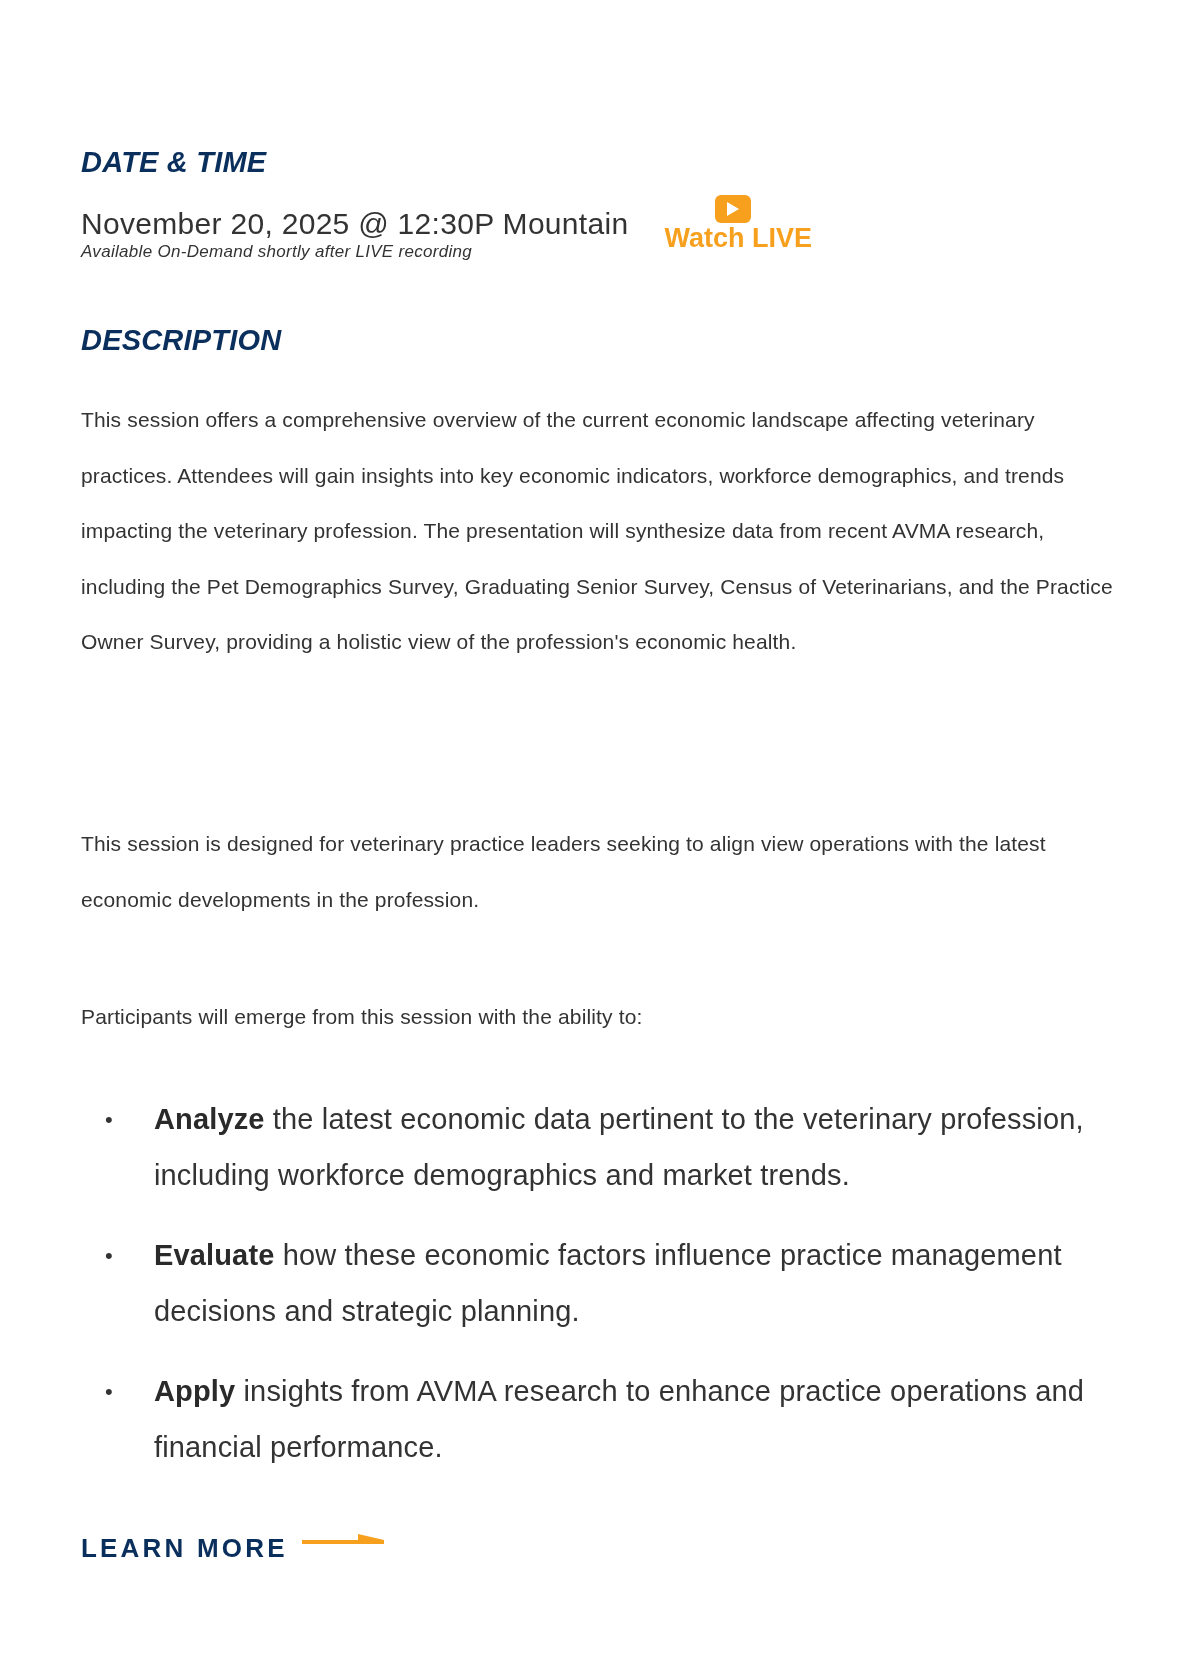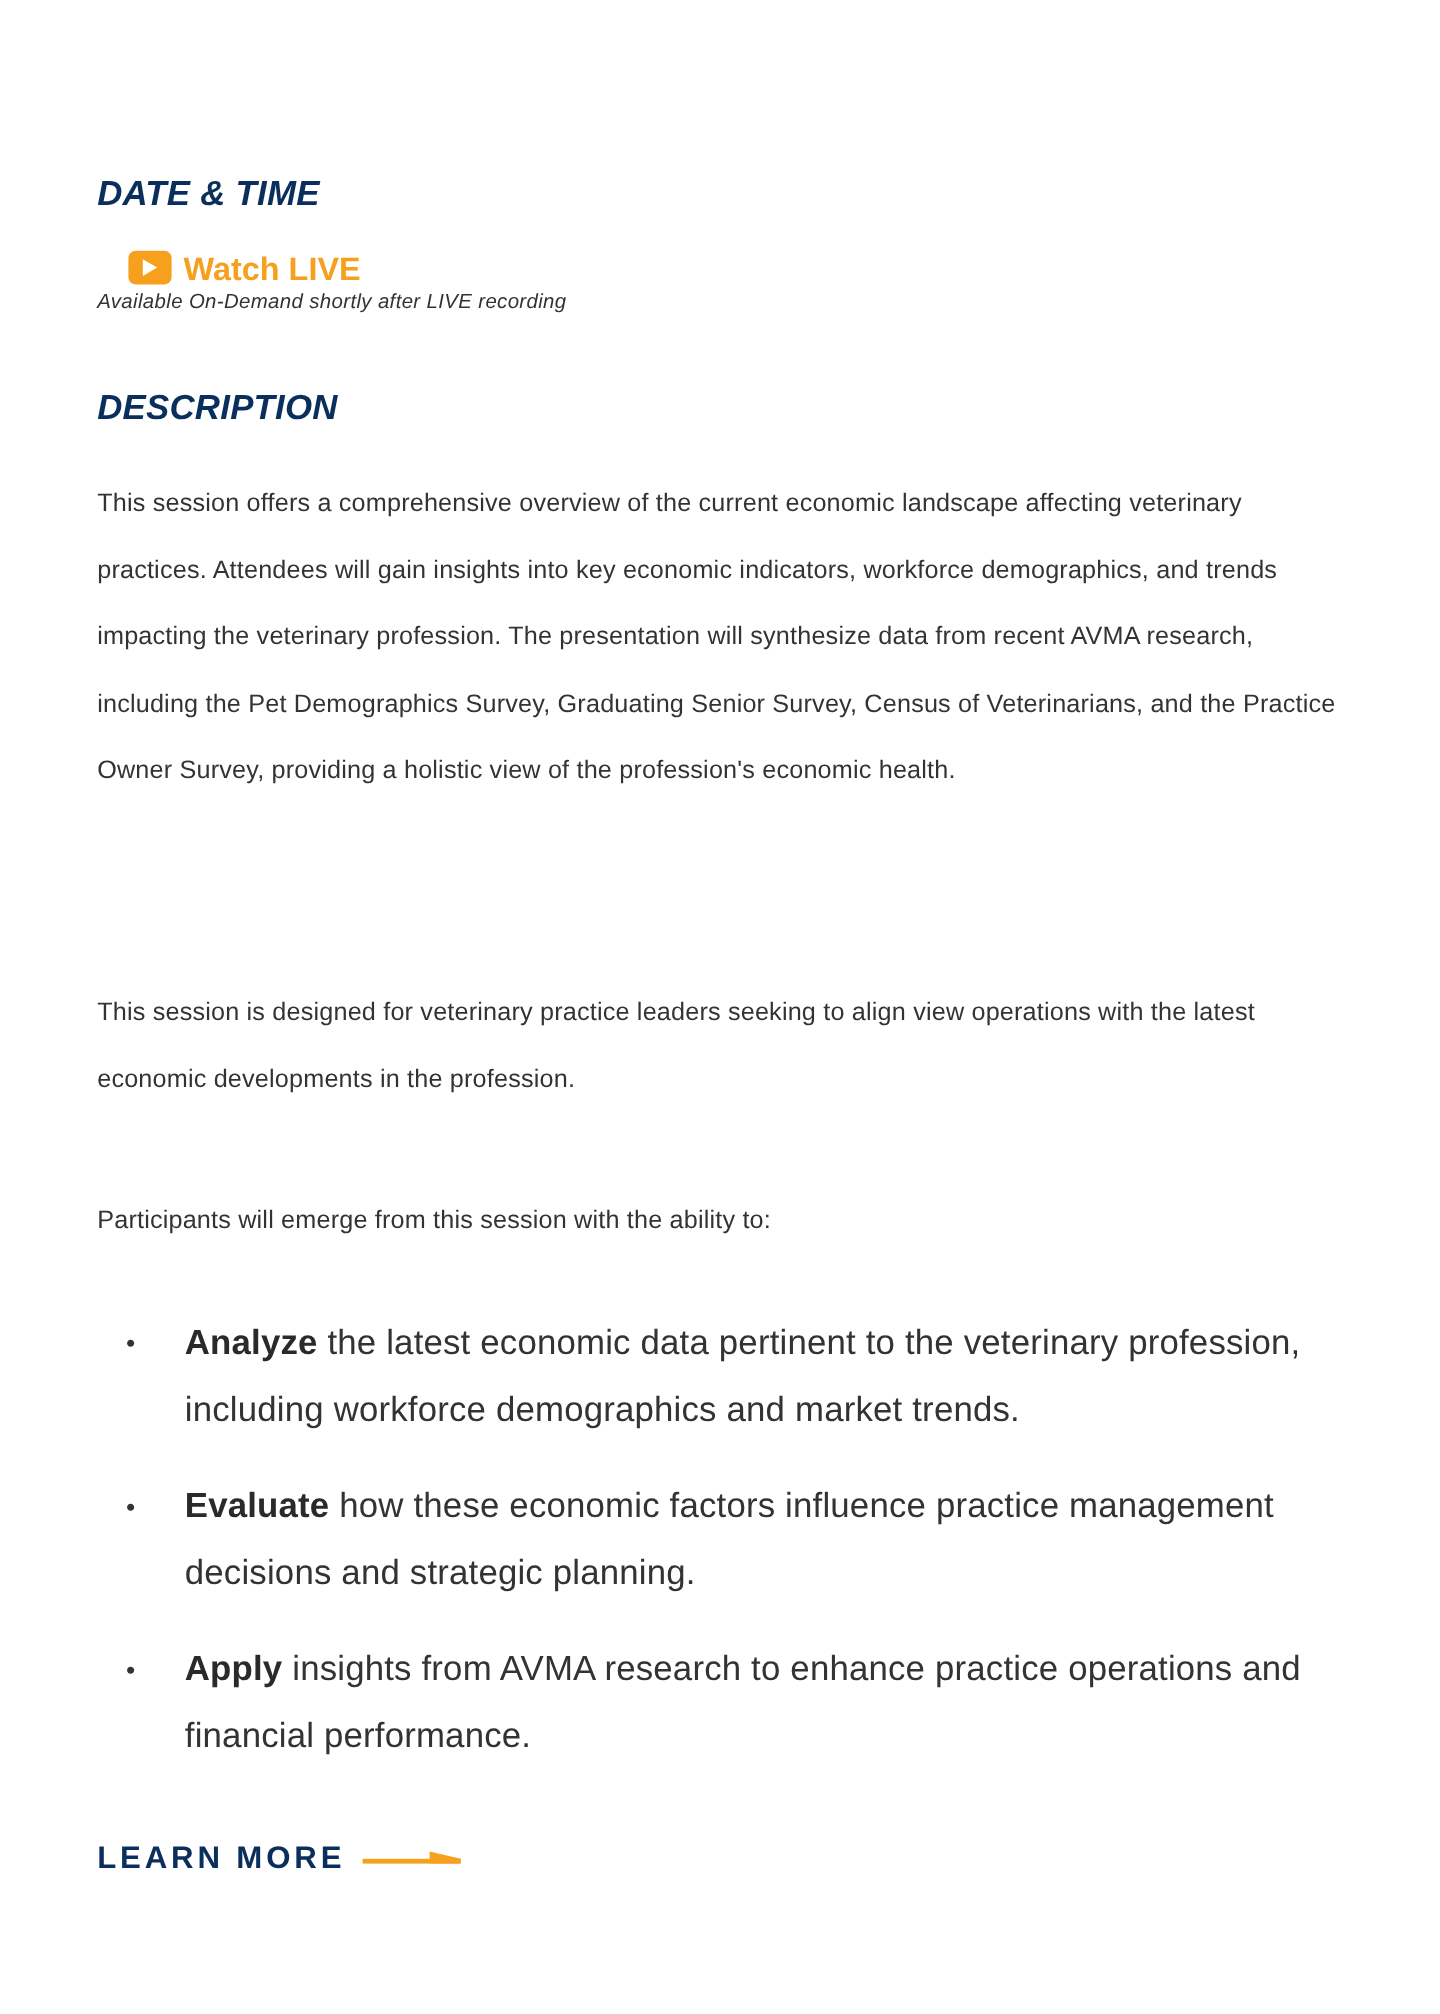--- a/index.html
+++ b/index.html
@@ -13,22 +13,22 @@
     font-family: "Liberation Sans", sans-serif;
     font-weight: 700; font-style: italic; font-size: 29px;
     color: #0a2f5c; letter-spacing: 0.2px; line-height: 1;
   }
   .date-row {
     position: absolute; left: 0; top: 204px; height: 40px;
     display: flex; align-items: center; white-space: nowrap;
   }
   .date-text { font-size: 30px; color: #333333; letter-spacing: 0.3px; }
   .watch-live {
-    display: inline-flex; align-items: flex-start; margin-left: 26px;
-    text-decoration: none; cursor: pointer;
+    display: inline-flex; align-items: center; margin-left: 26px;
+    text-decoration: none; cursor: pointer; flex-direction: column;
   }
   .play-box {
     width: 36px; height: 28px; border-radius: 6px; background: #f7a01e;
     display: inline-flex; align-items: center; justify-content: center;
   }
   .play-box svg { display: block; }
   .watch-label {
     margin-left: 10px; font-size: 27px; font-weight: 700; color: #f7a01e;
   }
   .note {
@@ -37,36 +37,37 @@
   }
   .para {
     position: absolute; left: 0; margin: 0; width: 1045px;
     font-size: 21px; line-height: 55.5px; color: #333333; letter-spacing: 0.15px;
   }
   .list { position: absolute; left: 0; width: 1045px; margin: 0; padding: 0; list-style: none; }
   .list-item { position: relative; padding-left: 73px; font-size: 29px; line-height: 55.5px; color: #333333; letter-spacing: 0.15px; }
   .bullet { position: absolute; left: 24px; top: 0; font-size: 22px; }
   .list-item b { font-weight: 700; color: #2a2a2a; }
   .learn-more {
-    position: absolute; left: 0; top: 1533px; display: flex; align-items: center;
+    position: absolute; left: 0; top: 1533px; display: flex; align-items: flex-start;
     text-decoration: none; cursor: pointer;
   }
   .learn-label {
     font-size: 26px; font-weight: 700; color: #0a2f5c; letter-spacing: 3.2px;
   }
   .arrow { margin-left: 14px; display: block; }
 </style>
 </head>
 <body>
 
 <div class="wrap">
 
   <h3 class="heading" style="top:148px;">DATE &amp; TIME</h3>
 
   <div class="date-row">
+    <span class="date-text">November 20, 2025 @ 12:30P Mountain</span>
     <a class="watch-live">
       <span class="play-box">
         <svg width="14" height="16" viewBox="0 0 14 16">
             <path d="M1 1 L13 8 L1 15 Z" fill="#ffffff"></path>
           </svg>
       </span>
       <span class="watch-label">Watch LIVE</span>
     </a>
   </div>
 

